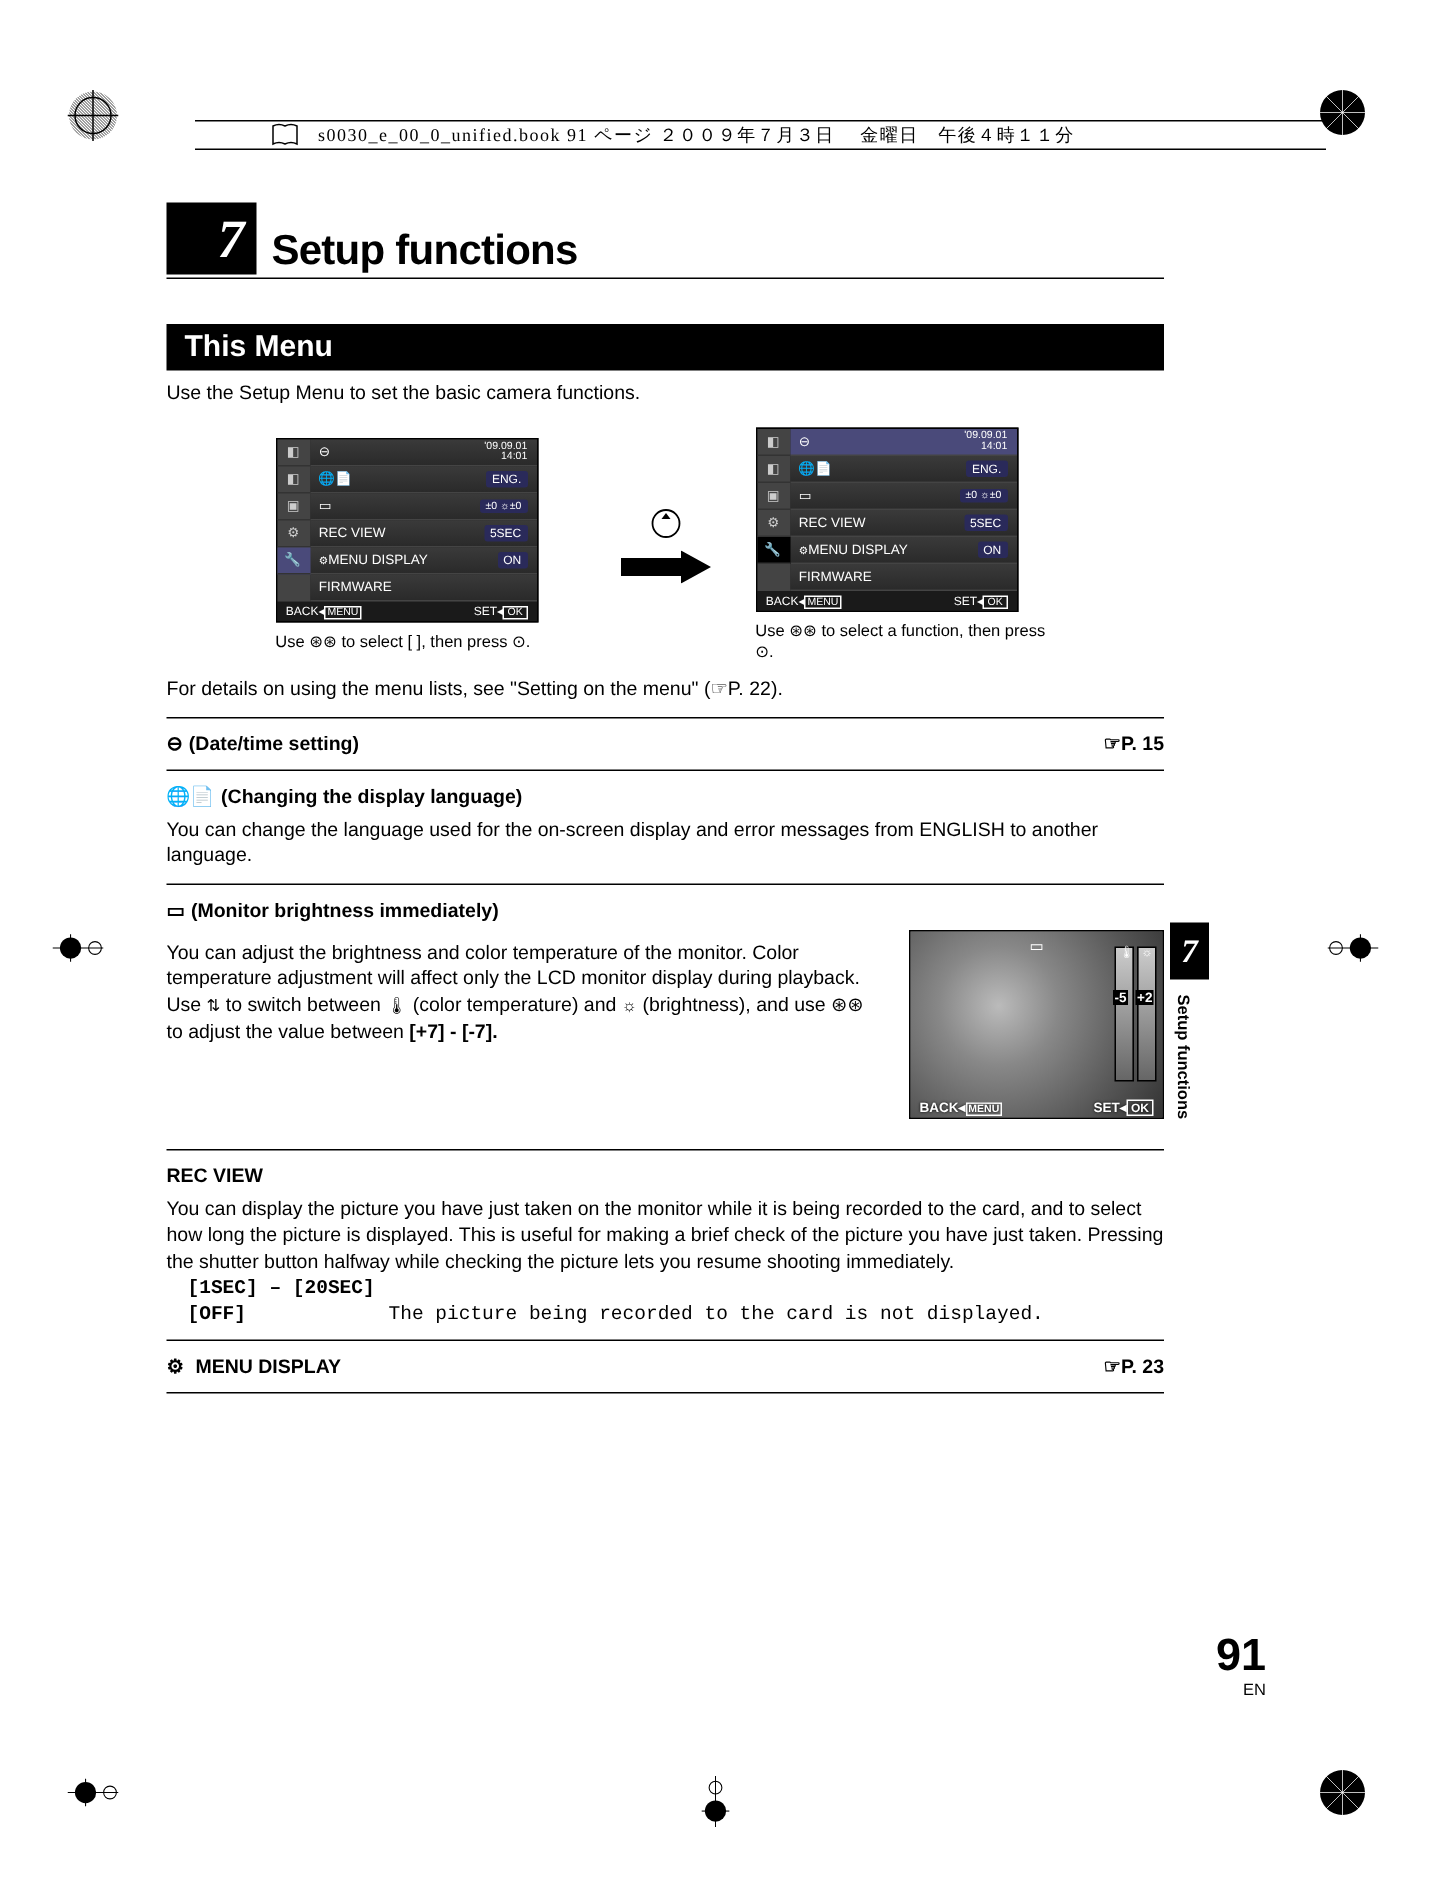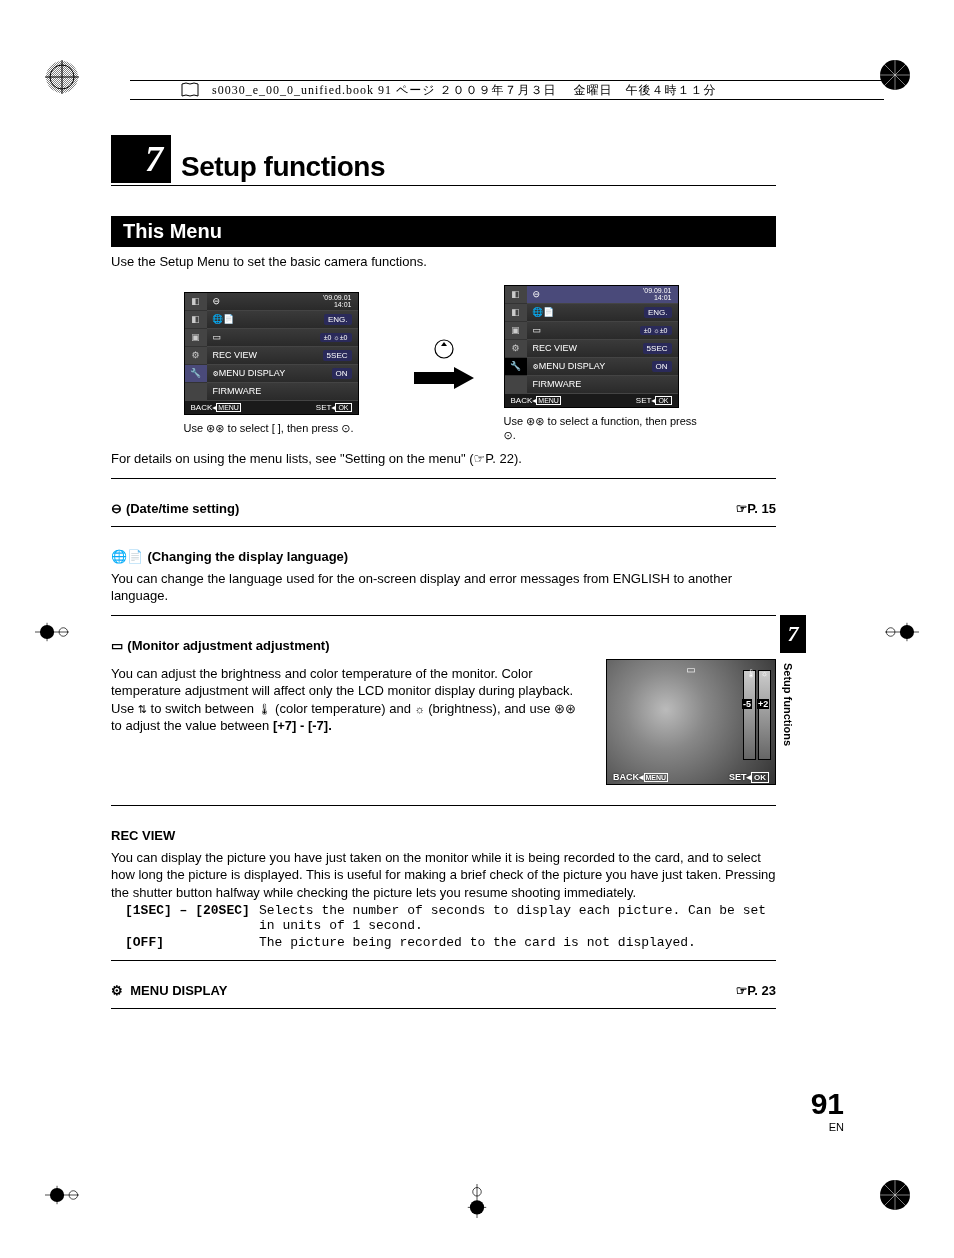--- a/index.html
+++ b/index.html
@@ -24,21 +24,21 @@
   .menu-rows { flex: 1; }
   .menu-row { display: flex; justify-content: space-between; align-items: center; height: 18px; border-bottom: 1px solid #444; padding: 0 6px; background: linear-gradient(#3a3a3a,#2a2a2a); }
   .menu-row .val { background: #2a2a5a; padding: 1px 4px; border-radius: 2px; font-size: 8px; }
   .menu-foot { display: flex; justify-content: space-between; padding: 2px 6px; font-size: 8px; background:#1a1a1a; }
   .menu-foot .ok { border:1px solid #fff; padding:0 2px; font-size:7px; }
   .arrow-block { display:flex; flex-direction:column; align-items:center; gap:6px; }
   .arrow-big { width: 60px; height: 22px; }
   .caption { font-size: 11px; line-height: 1.3; margin-top: 6px; }
   .menus .col { width: 200px; }
   .sub-hr { border-top:1px solid #000; margin:10px 0 6px; }
-  .sub-row { display:flex; justify-content:space-between; align-items:center; font-weight:bold; font-size:13px; margin-top:22px; }
+  .sub-row { display:flex; justify-content:space-between; align-items:center; font-weight:bold; font-size:13px; margin-top:9px; }
   .glyph { font-family: Arial; font-weight:bold; margin-right:4px; }
   .twocol { display:flex; gap:16px; }
   .twocol .left { flex:1; }
   .monitor-img { width: 170px; height: 126px; background: #555; position: relative; border:1px solid #000; display:flex; align-items:flex-end; }
   .monitor-photo { position:absolute; inset:0; background: radial-gradient(circle at 35% 40%, #bbb 0%, #888 30%, #555 70%, #333 100%); }
   .monitor-scale { position:absolute; right:4px; top:10px; bottom:24px; width:28px; display:flex; gap:2px; }
   .scale-col { flex:1; background:linear-gradient(#ccc,#666); border:1px solid #000; position:relative; }
   .scale-label { position:absolute; top:32%; left:-2px; font-size:9px; color:#fff; font-weight:bold; text-shadow:0 0 2px #000; background:#000; padding:0 1px; }
   .monitor-foot { position:absolute; bottom:2px; left:6px; right:6px; display:flex; justify-content:space-between; font-size:9px; color:#fff; font-weight:bold; text-shadow:0 0 2px #000; }
   .monitor-foot .ok { border:1px solid #fff; padding:0 2px; font-size:8px; }
@@ -242,21 +242,21 @@
 
     <div class="sub-hr"></div>
     <div class="sub-row">
       <span><span class="glyph">🌐📄</span><span>(Changing the display language)</span></span>
         <span></span>
     </div>
     <div class="body">You can change the language used for the on-screen display and error messages from ENGLISH to another language.</div>
 
     <div class="sub-hr"></div>
     <div class="sub-row">
-      <span><span class="glyph">▭</span><span>(Monitor adjustment adjustment)</span></span>
+      <span><span class="glyph">▭</span><span>(Monitor brightness immediately)</span></span>
         <span></span>
     </div>
     <div class="twocol" style="margin-top:6px">
       <div class="left body">
         <span>You can adjust the brightness and color temperature of the monitor. Color temperature adjustment will affect only the LCD monitor display during playback.</span><br>
         <span>Use </span><span class="small-icon">⇅</span><span> to switch between </span><span class="small-icon">🌡</span><span> (color temperature) and </span><span class="small-icon">☼</span><span> (brightness), and use ⊛⊛ to adjust the value between </span><b>[+7] - [-7].</b>
       </div>
       <div class="monitor-img">
         <div class="monitor-photo"></div>
         <div class="monitor-icon">▭</div>
@@ -279,21 +279,20 @@
 
     <div class="sub-hr" style="margin-top:20px"></div>
     <div class="sub-row">
         <span>REC VIEW</span>
         <span></span>
       </div>
     <div class="body">You can display the picture you have just taken on the monitor while it is being recorded to the card, and to select how long the picture is displayed. This is useful for making a brief check of the picture you have just taken. Pressing the shutter button halfway while checking the picture lets you resume shooting immediately.</div>
     <div class="optlist">
       <div class="optrow">
           <div class="k">[1SEC] – [20SEC]</div>
-          <div class="v">Selects the number of seconds to display each picture. Can be set in units of 1 second.</div>
         </div>
       <div class="optrow">
           <div class="k">[OFF]</div>
           <div class="v">The picture being recorded to the card is not displayed.</div>
         </div>
     </div>
 
     <div class="sub-hr"></div>
     <div class="sub-row">
       <span><span class="glyph">⚙</span> <span>MENU DISPLAY</span></span>

